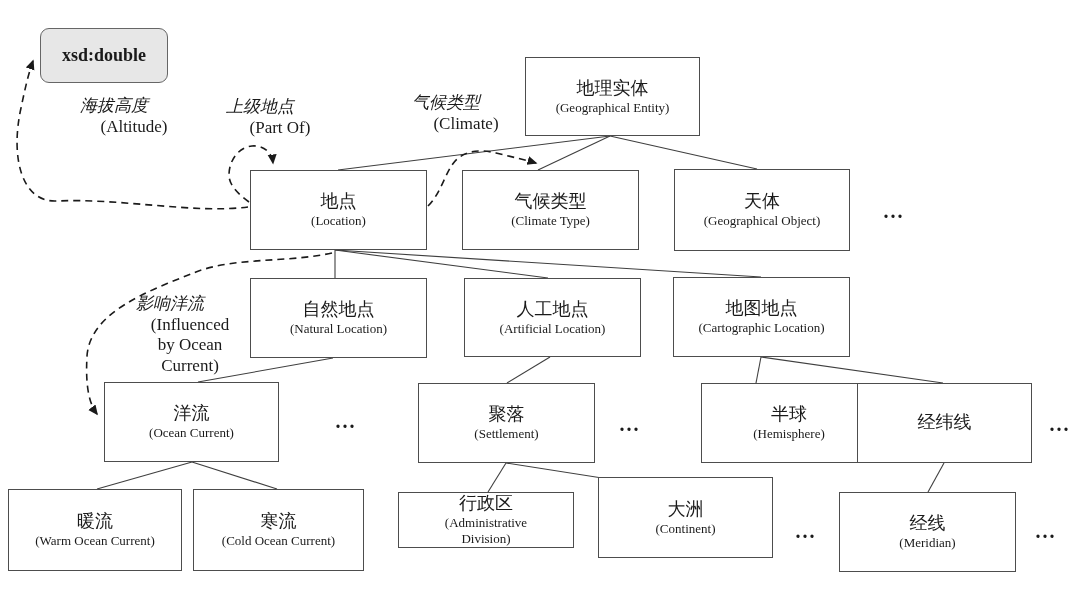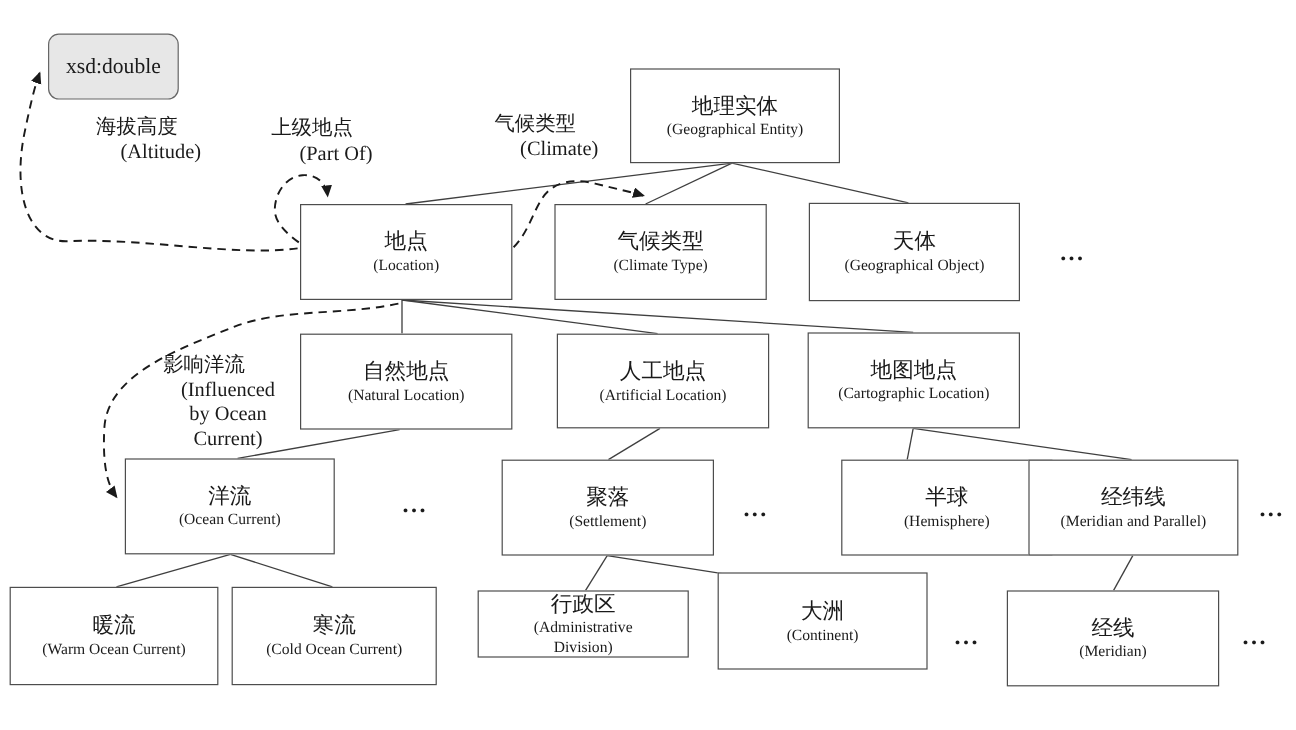--- a/index.html
+++ b/index.html
@@ -14,21 +14,21 @@
     padding:2px 20px;line-height:1.22;
   }
   .node .zh{font-size:18px;}
   .node .en{font-size:13px;}
   .datatype{
     position:absolute;display:flex;justify-content:center;align-items:center;
     background:#e7e7e7;border:1.5px solid #666;border-radius:9px;box-sizing:border-box;
     font-size:18px;
   }
   .edge-label{position:absolute;text-align:center;font-size:17px;line-height:1.22;}
-  .edge-label .zh{display:block;font-size:17px;}
+  .edge-label .zh{display:block;font-size:17px;font-style:italic;}
   .edge-label .en{display:block;font-size:17px;margin-left:40px;}
   .edge-label.inline .zh,.edge-label.inline .en{display:inline;}
   .dots{position:absolute;font-size:20px;font-weight:bold;letter-spacing:2px;line-height:1;text-align:center;width:44px;}
 </style>
 </head>
 <body>
 
 <div id="stage">
 
   <svg id="edges" viewBox="0 0 1080 608" xmlns="http://www.w3.org/2000/svg">
@@ -57,21 +57,21 @@
     </g>
 
     <g fill="none" stroke="#1a1a1a" stroke-width="1.6" stroke-dasharray="7 5">
       <path marker-end="url(#arrow)" d="M 248,207 C 195,214 120,198 57,201 C 22,203 10,158 21,108 C 26,84 29,72 33,61"></path>
       <path marker-end="url(#arrow)" d="M 249,202 C 238,194 229,185 229,175 C 229,160 239,147 252,146 C 264,145 272,153 273,163"></path>
       <path marker-end="url(#arrow)" d="M 428,206 C 440,194 444,177 452,165 C 462,150 480,149 496,153 C 512,157 526,160 536,163"></path>
       <path marker-end="url(#arrow)" d="M 332,253 C 285,263 235,257 196,272 C 148,291 90,312 87,356 C 85,392 91,406 97,414"></path>
     </g>
   </svg>
 
-  <div class="datatype" style="left:40px;top:28px;width:109px;height:55px;">
+  <div class="datatype" style="left:40px;top:28px;width:128px;height:55px;font-weight:bold;">
     <span>xsd:double</span>
   </div>
 
   <div class="node" style="left:525px;top:57px;width:175px;height:79px;">
     <div class="zh">地理实体</div>
     <div class="en">(Geographical Entity)</div>
   </div>
   <div class="node" style="left:250px;top:170px;width:177px;height:80px;">
     <div class="zh">地点</div>
     <div class="en">(Location)</div>
@@ -103,21 +103,20 @@
   <div class="node" style="left:418px;top:383px;width:177px;height:80px;">
     <div class="zh">聚落</div>
     <div class="en">(Settlement)</div>
   </div>
   <div class="node" style="left:701px;top:383px;width:176px;height:80px;">
     <div class="zh">半球</div>
     <div class="en">(Hemisphere)</div>
   </div>
   <div class="node" style="left:857px;top:383px;width:175px;height:80px;">
     <div class="zh">经纬线</div>
-    <div class="en">(Meridian and Parallel)</div>
   </div>
   <div class="node" style="left:8px;top:489px;width:174px;height:82px;">
     <div class="zh">暖流</div>
     <div class="en">(Warm Ocean Current)</div>
   </div>
   <div class="node" style="left:193px;top:489px;width:171px;height:82px;">
     <div class="zh">寒流</div>
     <div class="en">(Cold Ocean Current)</div>
   </div>
   <div class="node" style="left:398px;top:492px;width:176px;height:56px;">

